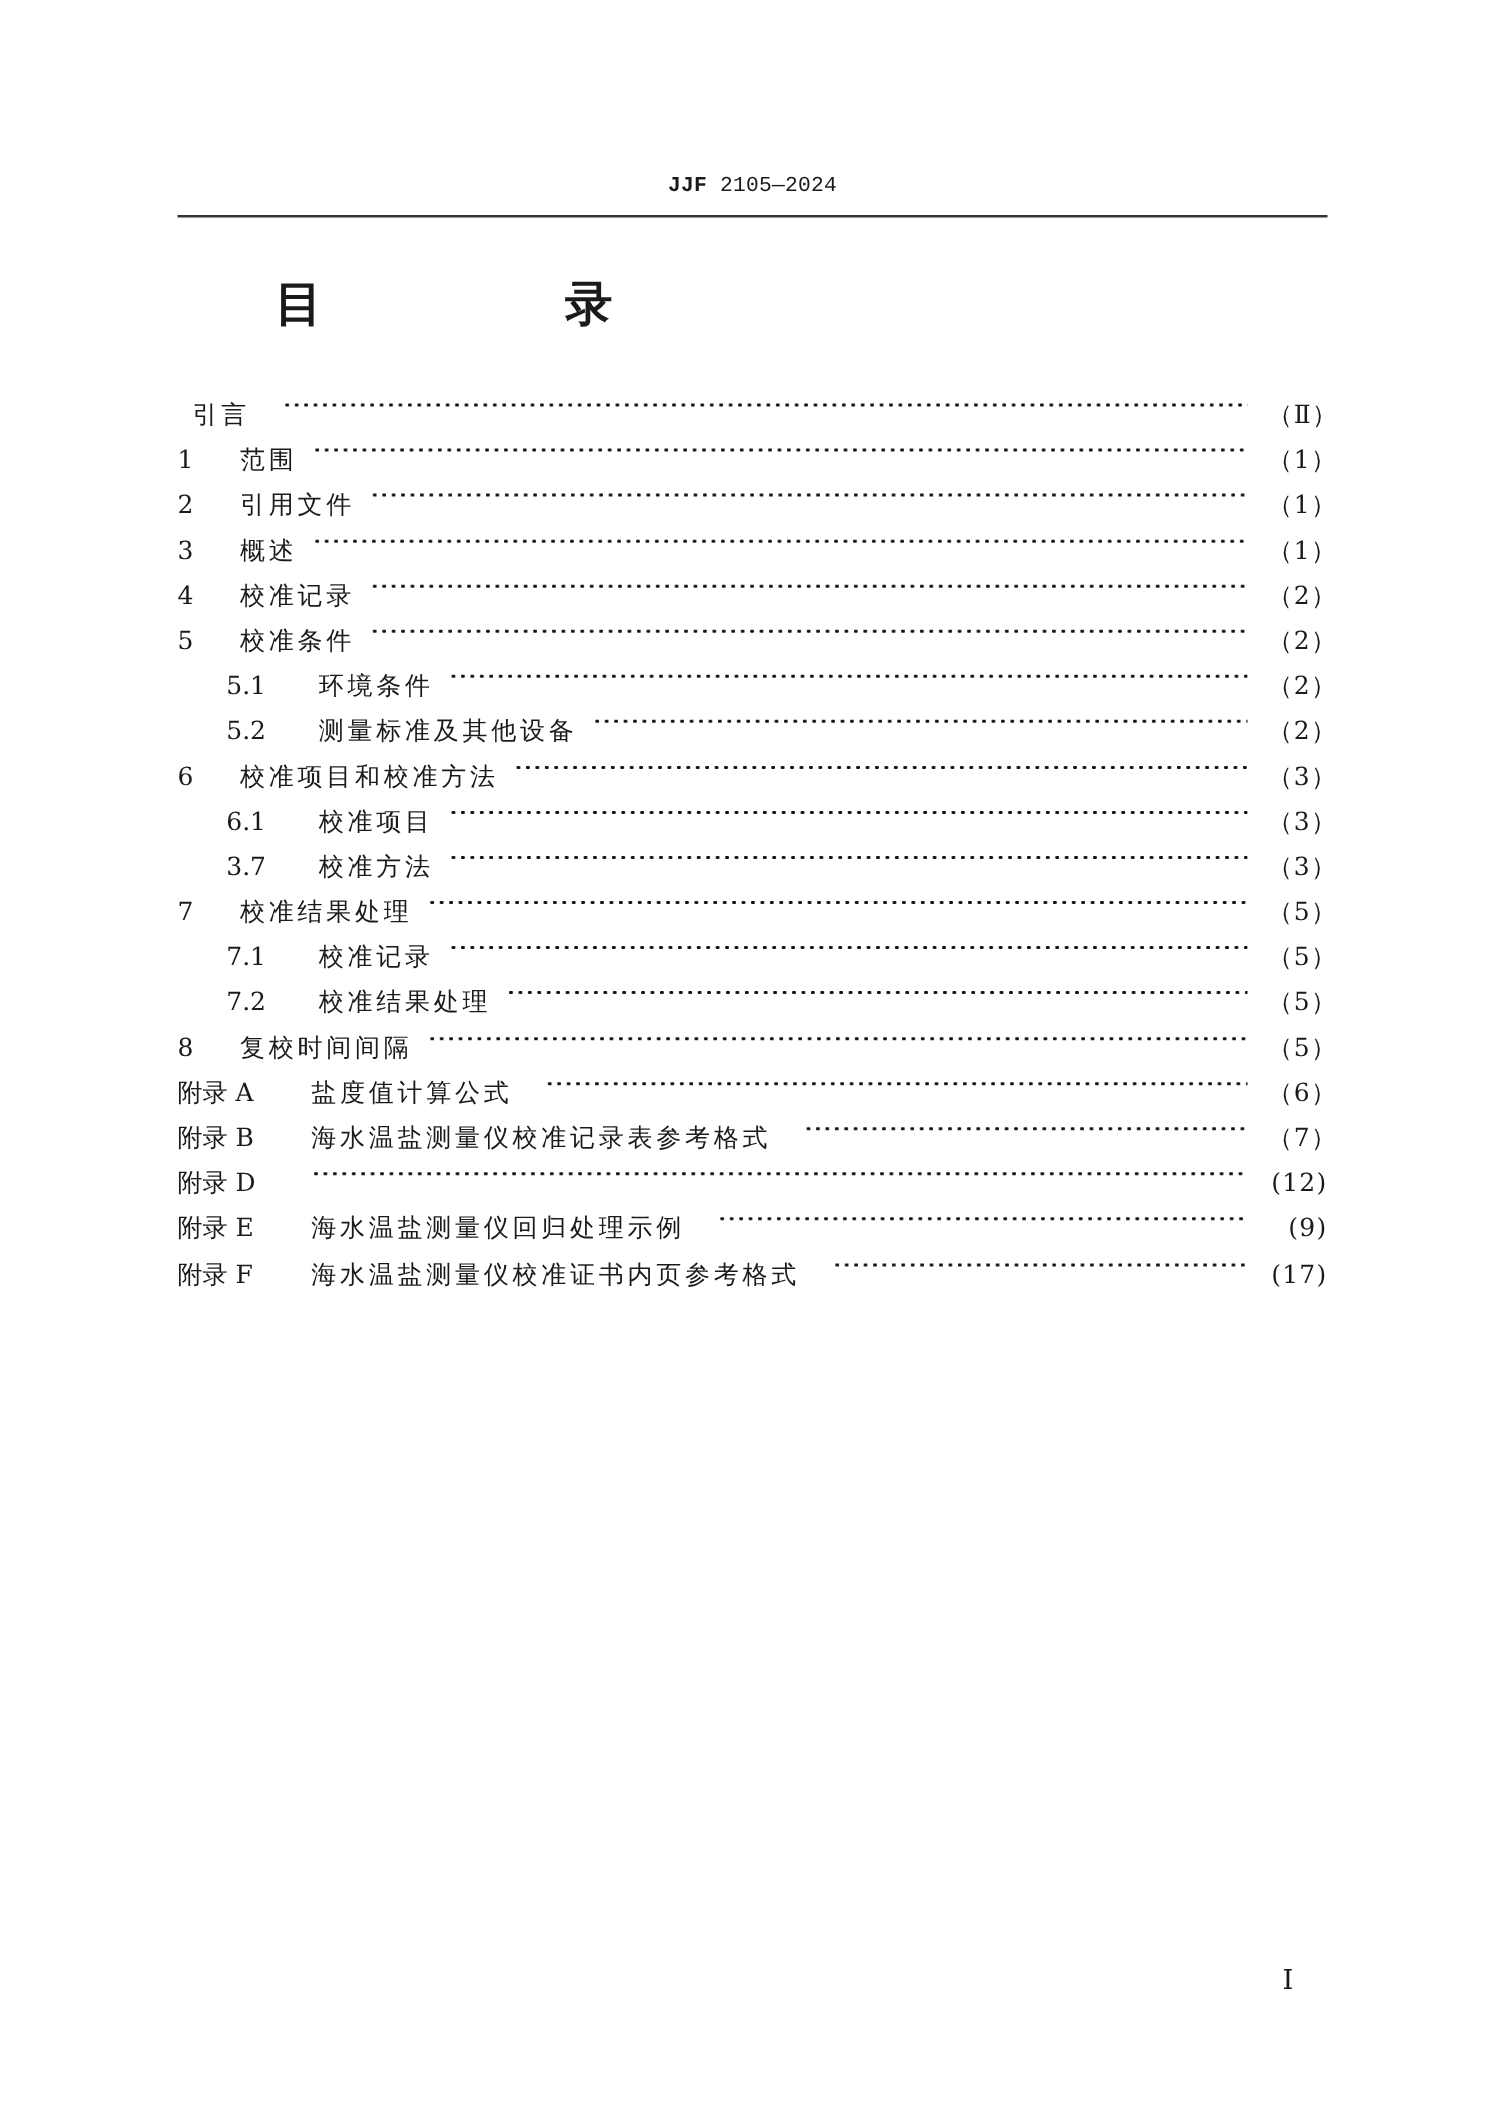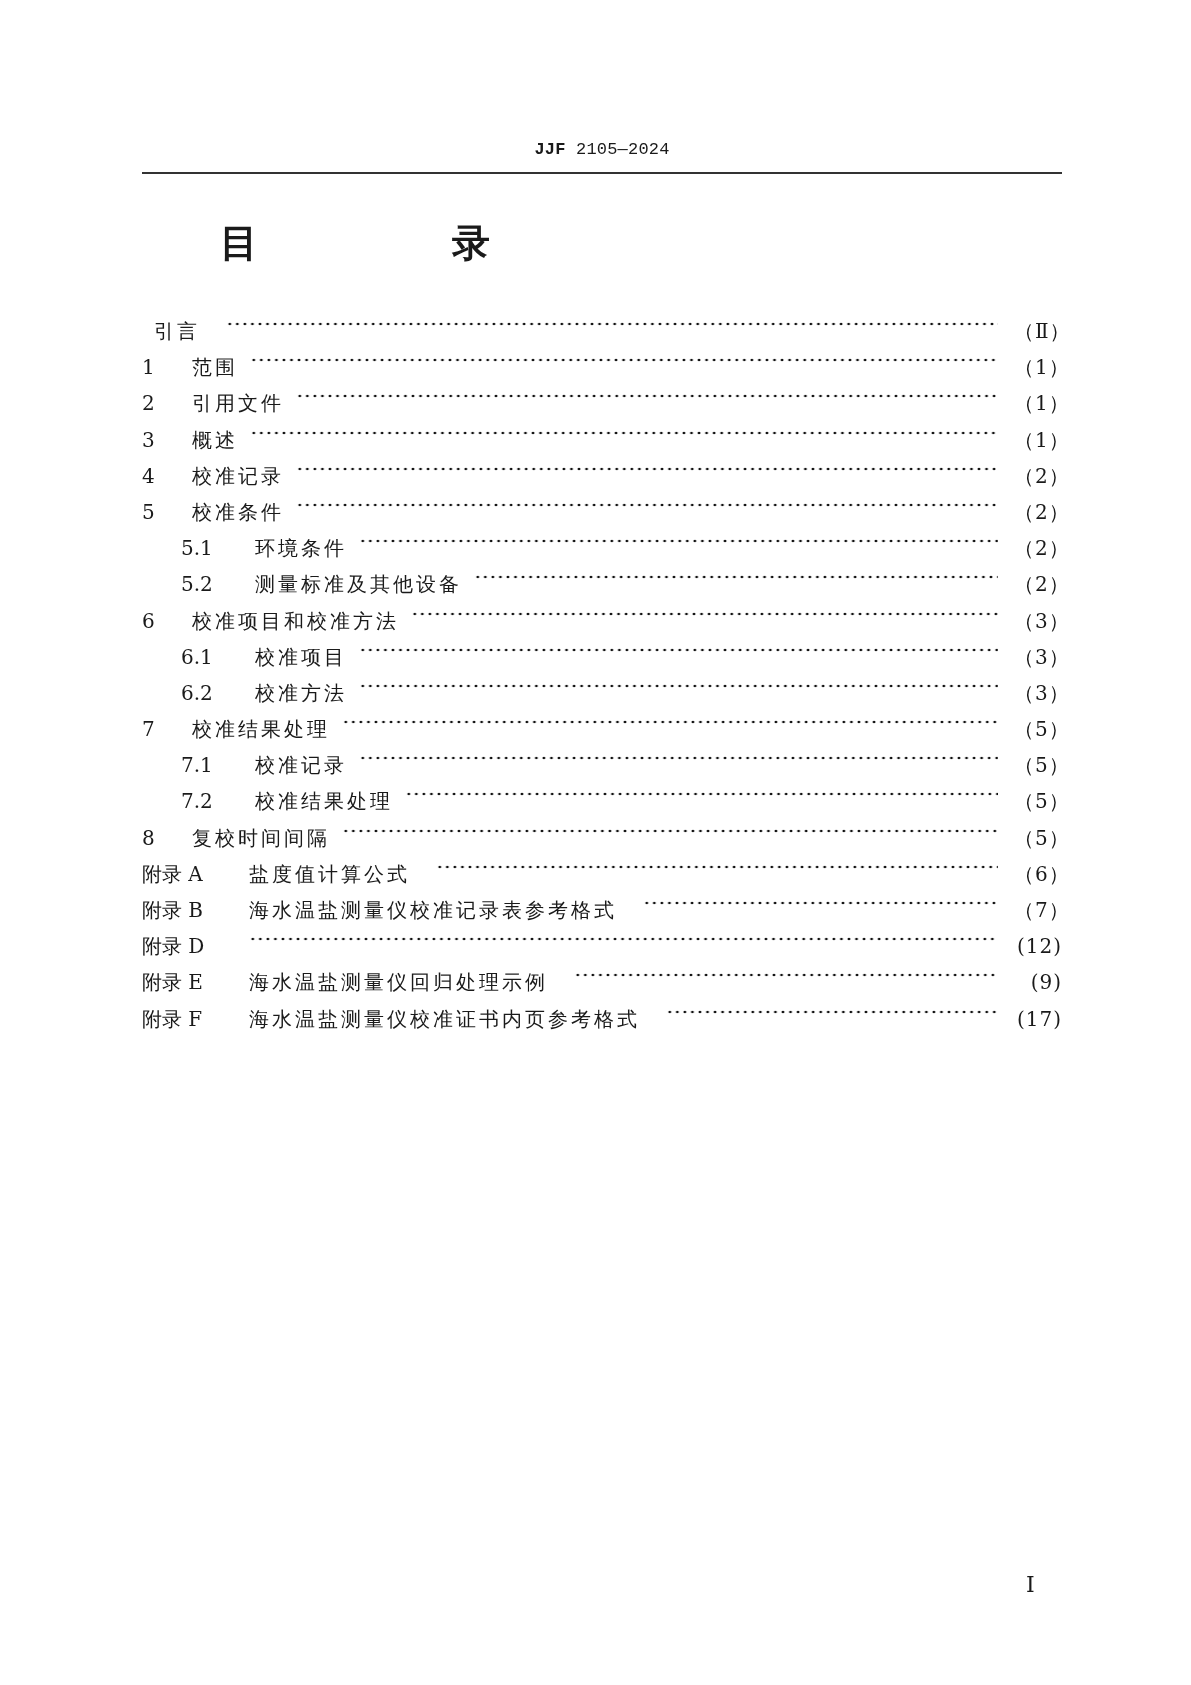--- a/index.html
+++ b/index.html
@@ -180,21 +180,21 @@
       <span class="toc-leader"></span>
       <span class="toc-page">（3）</span>
     </li>
     <li class="toc-row">
       <span class="toc-num l2">6.1</span>
       <span class="toc-text">校准项目</span>
       <span class="toc-leader"></span>
       <span class="toc-page">（3）</span>
     </li>
     <li class="toc-row">
-      <span class="toc-num l2">6.2</span>
+      <span class="toc-num l2">3.7</span>
       <span class="toc-text">校准方法</span>
       <span class="toc-leader"></span>
       <span class="toc-page">（3）</span>
     </li>
     <li class="toc-row">
       <span class="toc-num l1">7</span>
       <span class="toc-text">校准结果处理</span>
       <span class="toc-leader"></span>
       <span class="toc-page">（5）</span>
     </li>

